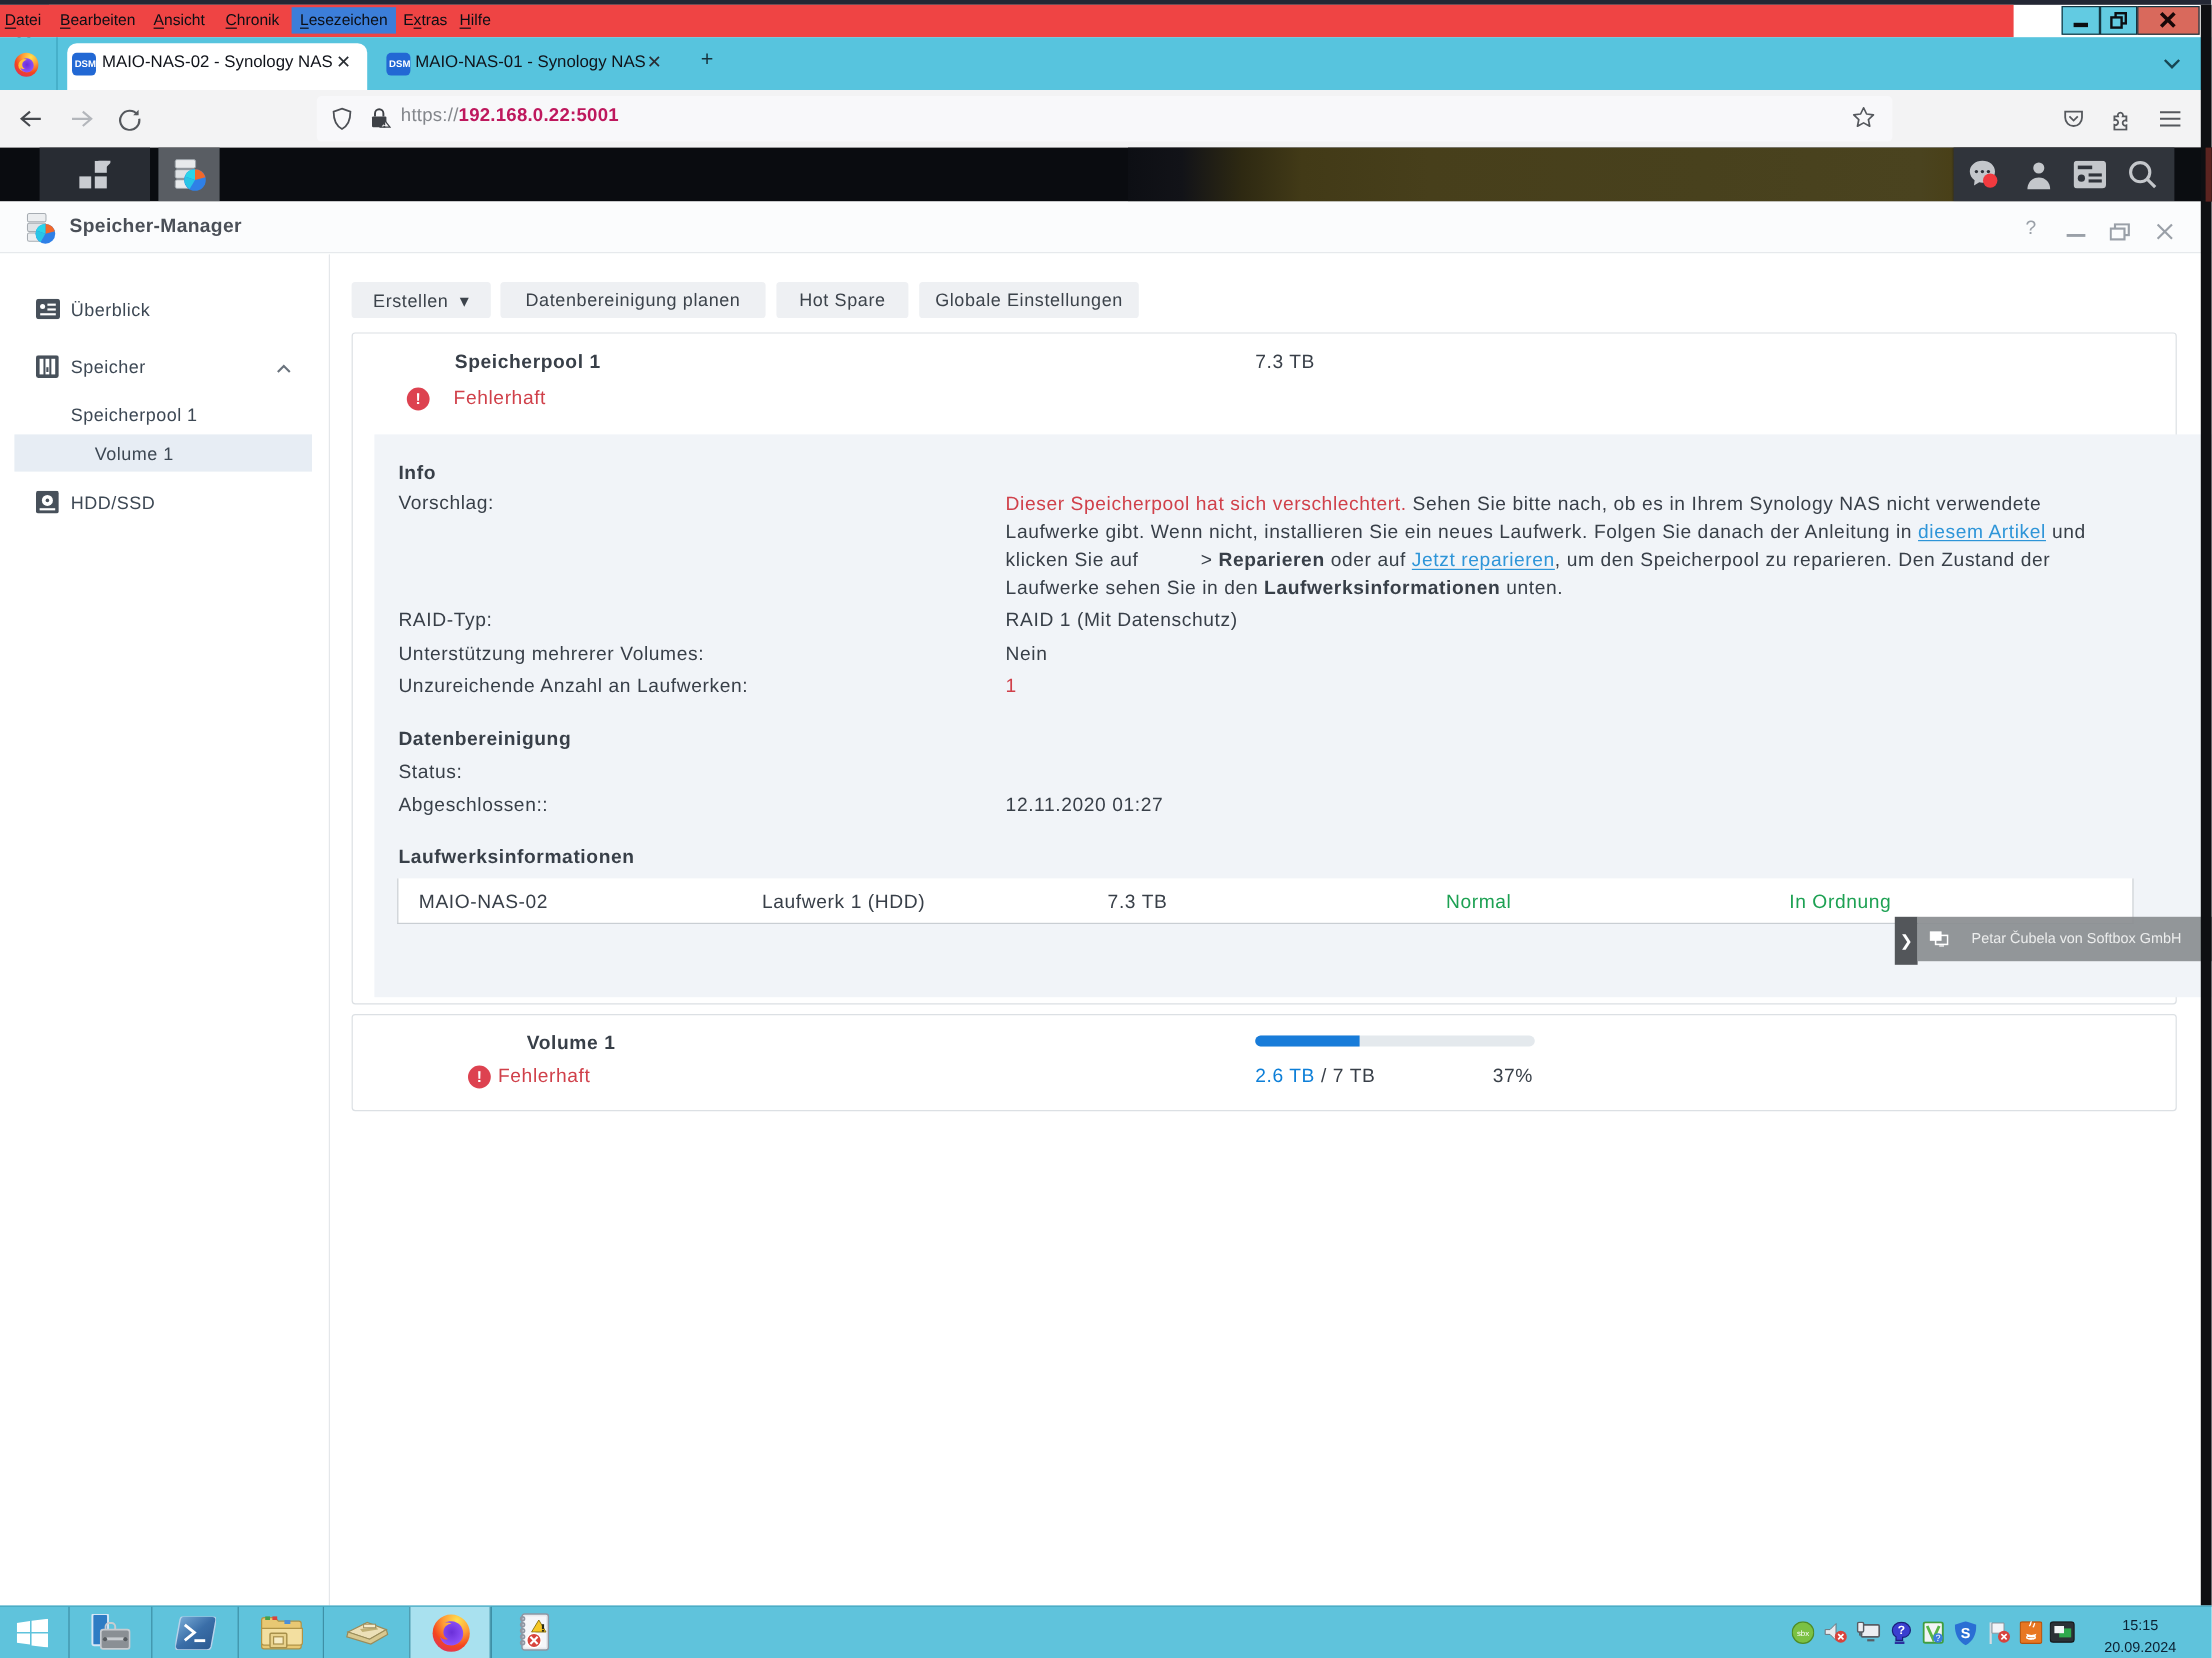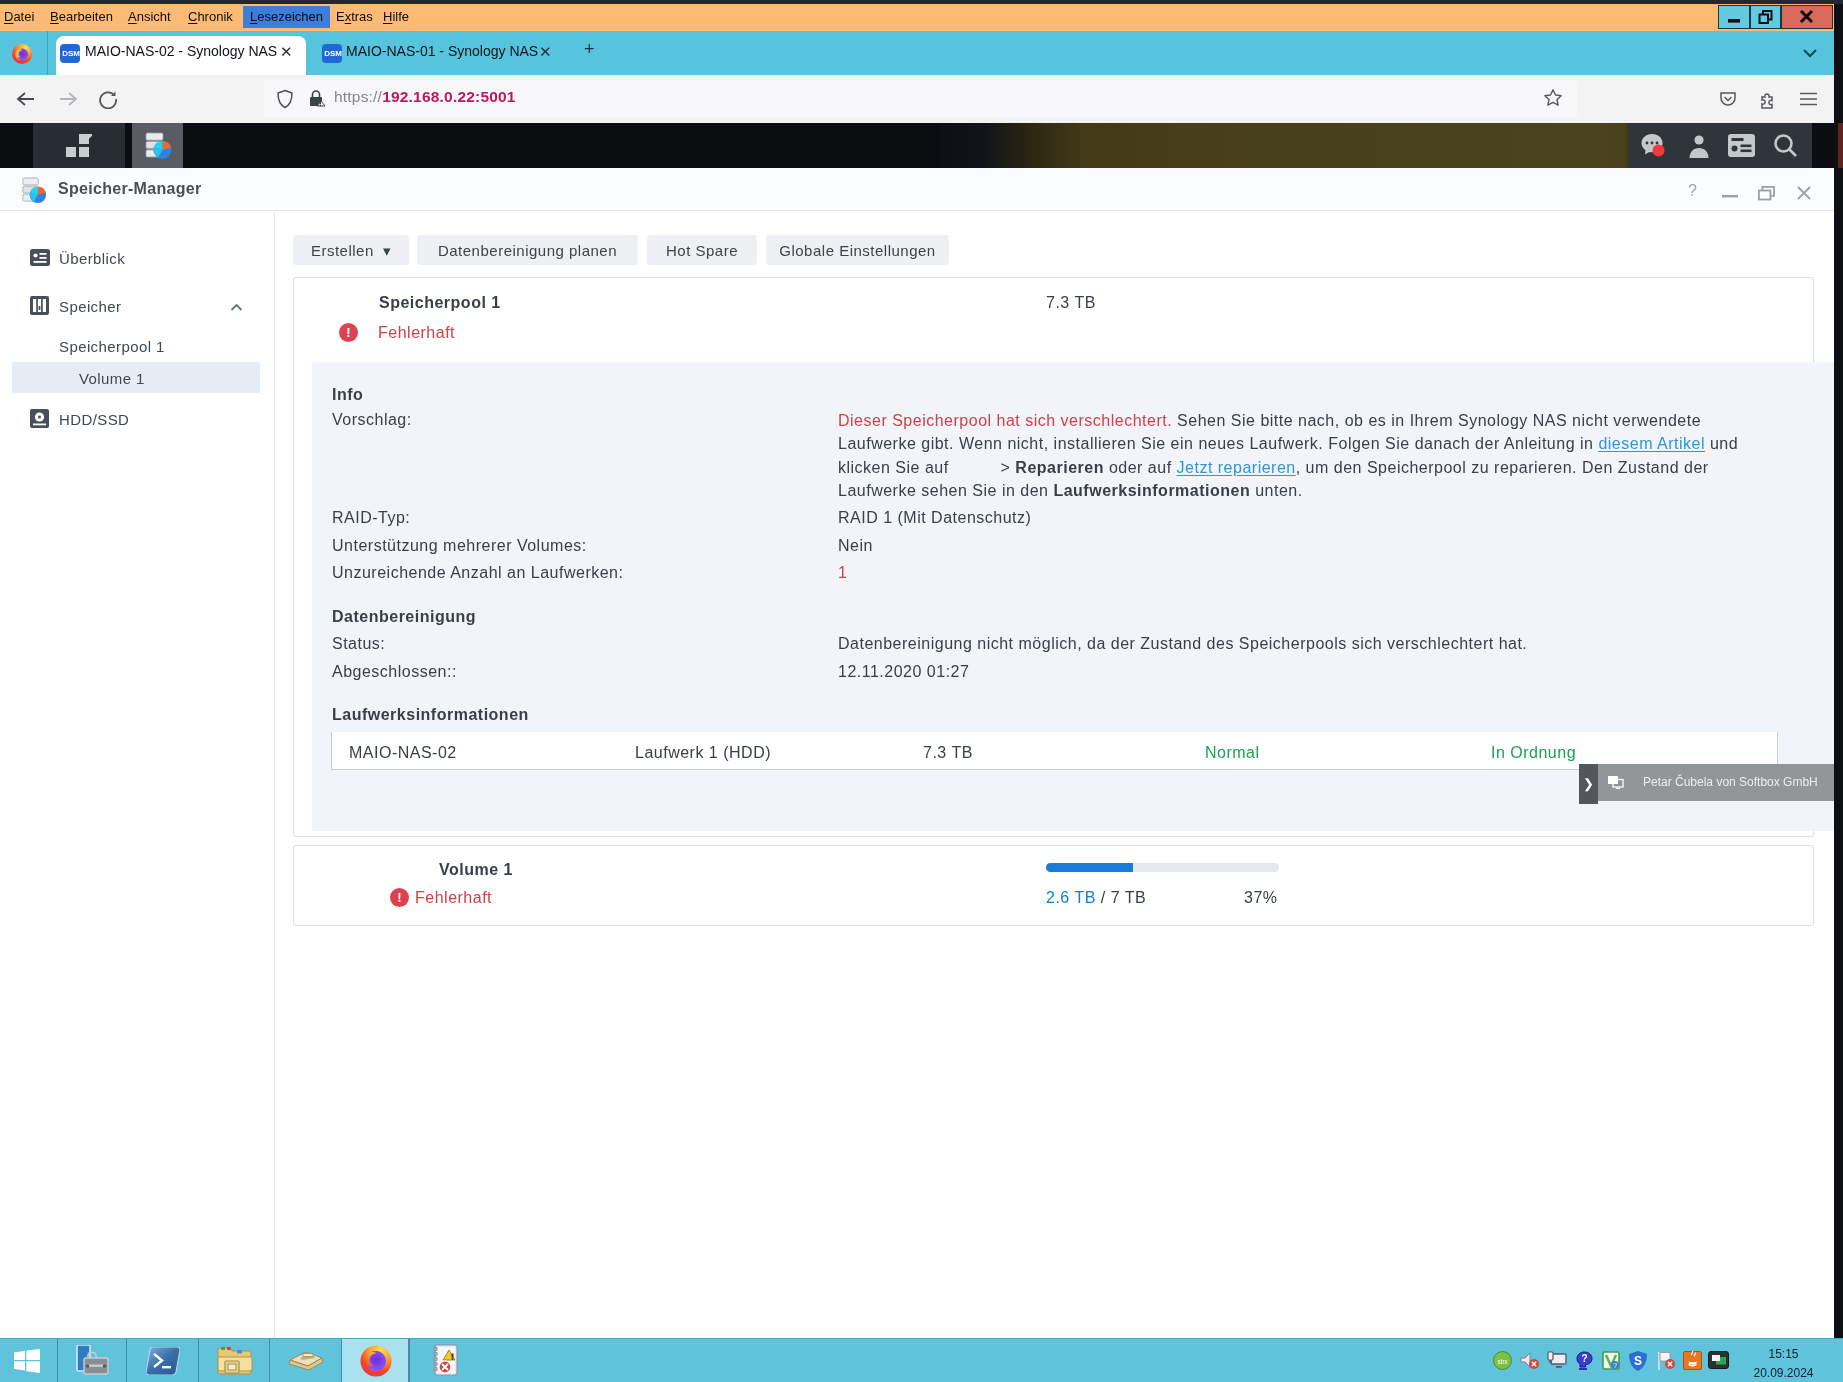--- a/index.html
+++ b/index.html
@@ -4,21 +4,21 @@
 <style>
 * { margin:0; padding:0; box-sizing:border-box; }
 html,body { width:1843px; height:1382px; overflow:hidden; }
 body { font-family:"Liberation Sans", sans-serif; }
 #root { position:relative; width:1843px; height:1382px; background:#fff; overflow:hidden; }
 .abs { position:absolute; }
 svg { display:block; }
 
 
 #topstrip { left:0; top:0; width:1843px; height:4px; background:#232734; }
-#menubar { left:0; top:4px; width:1843px; height:27px; background:#fdba74; font-size:13px; color:#0b0e14; }
+#menubar { left:0; top:4px; width:1678px; height:27px; background:#ef4444; font-size:13px; color:#0b0e14; }
 #menubar .mi { position:absolute; top:2px; height:22px; line-height:21px; }
 #menubar .hl { background:#3c7ed9; }
 .u { text-decoration:underline; text-underline-offset:2px; }
 #tabbar { left:0; top:31px; width:1843px; height:44px; background:#57c4de; }
 .tab-active { position:absolute; left:56px; top:5px; width:250px; height:39px; background:#fff; border-radius:8px 8px 0 0; }
 .tabtxt { position:absolute; top:12px; font-size:14px; color:#10131a; white-space:nowrap; }
 .tabx { position:absolute; top:12px; font-size:15px; color:#2a2e34; }
 .dsmfav { position:absolute; width:20px; height:19px; background:#2268d4; border-radius:4px; color:#fff; font-size:8px; font-weight:bold; text-align:right; line-height:19px; }
 #tabsep { position:absolute; left:47px; top:0; width:1px; height:44px; background:#3da2bd; }
 #urlbar { left:0; top:75px; width:1843px; height:48px; background:#f3f3f4; }
@@ -339,21 +339,20 @@
           <span class="dsm val" style="top:96.5px;">klicken Sie auf <span style="display:inline-block;width:42px;"></span> &gt; <span class="bold">Reparieren</span> oder auf <span class="lnk">Jetzt reparieren</span>, um den Speicherpool zu reparieren. Den Zustand der</span>
           <span class="dsm val" style="top:120px;">Laufwerke sehen Sie in den <span class="bold">Laufwerksinformationen</span> unten.</span>
           <span class="dsm lbl" style="top:147px;">RAID-Typ:</span>
           <span class="dsm val" style="top:147px;">RAID 1 (Mit Datenschutz)</span>
           <span class="dsm lbl" style="top:174.5px;">Unterstützung mehrerer Volumes:</span>
           <span class="dsm val" style="top:174.5px;">Nein</span>
           <span class="dsm lbl" style="top:202px;">Unzureichende Anzahl an Laufwerken:</span>
           <span class="dsm val red" style="top:202px;">1</span>
           <span class="dsm bold lbl" style="top:245.5px;">Datenbereinigung</span>
           <span class="dsm lbl" style="top:273px;">Status:</span>
-          <span class="dsm val" style="top:273px;">Datenbereinigung nicht möglich, da der Zustand des Speicherpools sich verschlechtert hat.</span>
           <span class="dsm lbl" style="top:300.5px;">Abgeschlossen::</span>
           <span class="dsm val" style="top:300.5px;">12.11.2020 01:27</span>
           <span class="dsm bold lbl" style="top:344px;">Laufwerksinformationen</span>
         </div>
         <div id="dtable">
           <div id="trow" class="dsm">
             <span style="left:17px;">MAIO-NAS-02</span>
             <span style="left:303px;">Laufwerk 1 (HDD)</span>
             <span style="left:591px;">7.3 TB</span>
             <span style="left:873px;" class="grn">Normal</span>

